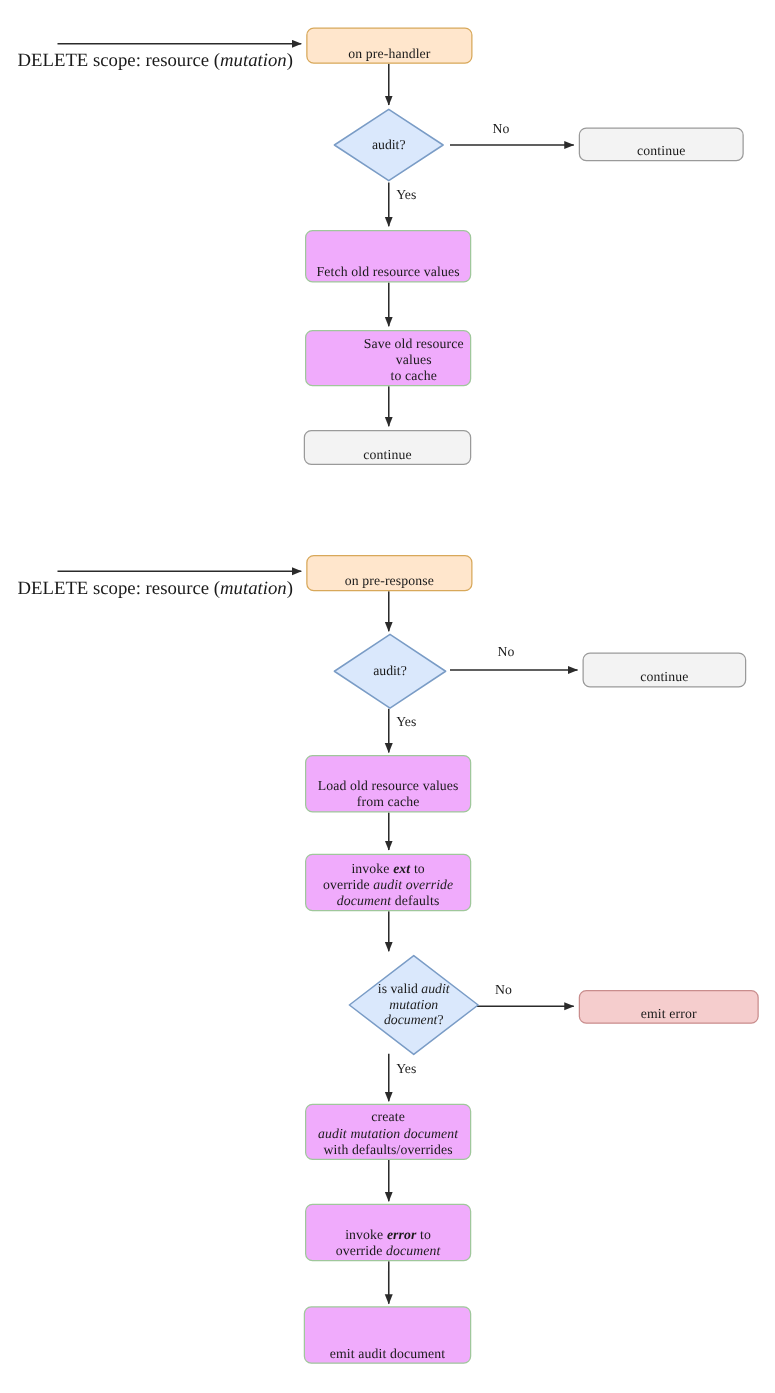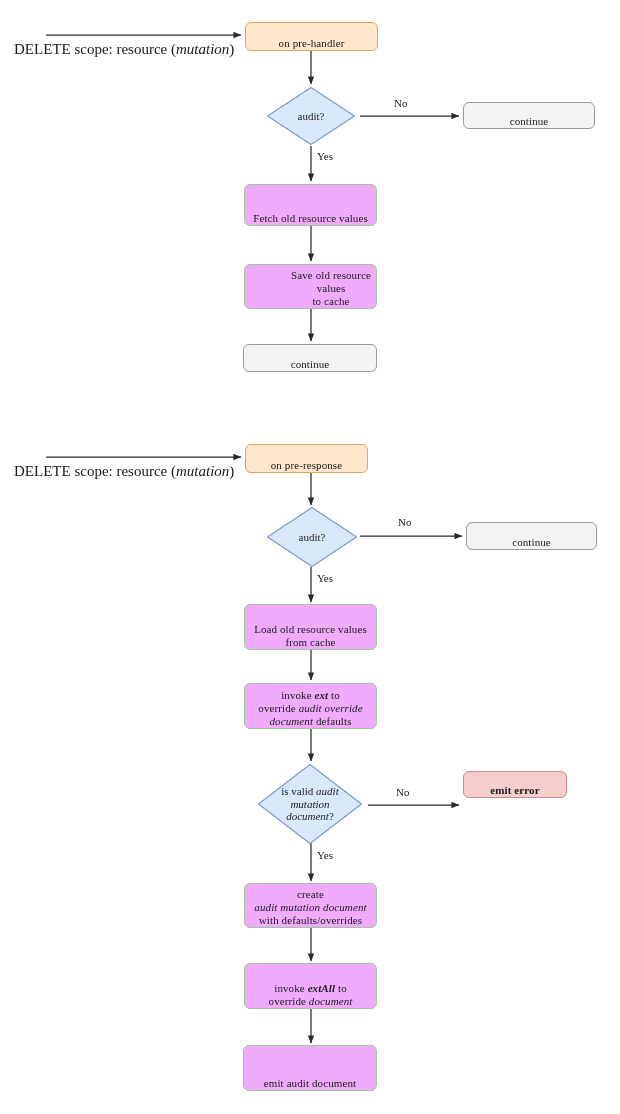--- a/index.html
+++ b/index.html
@@ -175,21 +175,21 @@
   <div class="node box green" style="left:244px; top:264px; width:133px; height:45px;padding-left:41px;">
     <span>Save old resource values<br>to cache</span>
   </div>
 
   <div class="node box grey" style="left:243px; top:344px; width:134px; height:28px;">
     <span>continue</span>
   </div>
 
   <div class="side-label" style="left:14px; top:463px;">DELETE scope: resource (<i>mutation</i>)</div>
 
-  <div class="node box orange" style="left:245px; top:444px; width:123px; height:29px;">
+  <div class="node box orange" style="left:245px; top:444px; width:133px; height:29px;">
     <span>on pre-response</span>
   </div>
 
   <div class="diamond-wrap" style="left:266px; top:506px; width:92px; height:62px;">
     <svg class="diamond-shape" viewBox="0 0 92 62">
       <path d="M46,1.5 L90.5,31 L46,60.5 L1.5,31 Z" fill="#dae8fc" stroke="#7a9cc6" stroke-width="1.2" stroke-linejoin="round"></path>
     </svg>
     <span class="diamond-label">audit?</span>
   </div>
 
@@ -201,39 +201,39 @@
   <div class="edge-label" style="left:317px; top:572px;">Yes</div>
 
   <div class="node box green" style="left:244px; top:604px; width:133px; height:46px;">
     <span>Load old resource values<br>from cache</span>
   </div>
 
   <div class="node box green" style="left:244px; top:683px; width:133px; height:46px;">
     <span>invoke <span class="bi">ext</span> to<br>override <i>audit override</i><br><i>document</i> defaults</span>
   </div>
 
-  <div class="diamond-wrap" style="left:257px; top:763px; width:106px; height:82px;">
+  <div class="diamond-wrap" style="left:278px; top:763px; width:106px; height:82px;">
     <svg class="diamond-shape" viewBox="0 0 106 82">
       <path d="M53,1.5 L104.5,41 L53,80.5 L1.5,41 Z" fill="#dae8fc" stroke="#7a9cc6" stroke-width="1.2" stroke-linejoin="round"></path>
     </svg>
     <span class="diamond-label">is valid <i>audit</i><br><i>mutation</i><br><i>document</i>?</span>
   </div>
 
-  <div class="node box pink" style="left:463px; top:771px; width:104px; height:27px;font-weight:bold;">
+  <div class="node box pink" style="left:463px; top:792px; width:144px; height:27px;">
     <span>emit error</span>
   </div>
 
   <div class="edge-label" style="left:396px; top:786px;">No</div>
   <div class="edge-label" style="left:317px; top:849px;">Yes</div>
 
   <div class="node box green" style="left:244px; top:883px; width:133px; height:45px;">
     <span>create<br><i>audit mutation document</i><br>with defaults/overrides</span>
   </div>
 
   <div class="node box green" style="left:244px; top:963px; width:133px; height:46px;">
-    <span>invoke <span class="bi">extAll</span>&nbsp;to<br>override <i>document</i></span>
+    <span>invoke <span class="bi">error</span>&nbsp;to<br>override <i>document</i></span>
   </div>
 
   <div class="node box green" style="left:243px; top:1045px; width:134px; height:46px;">
     <span>emit audit document</span>
   </div>
 
 </div>
 
 </body></html>

